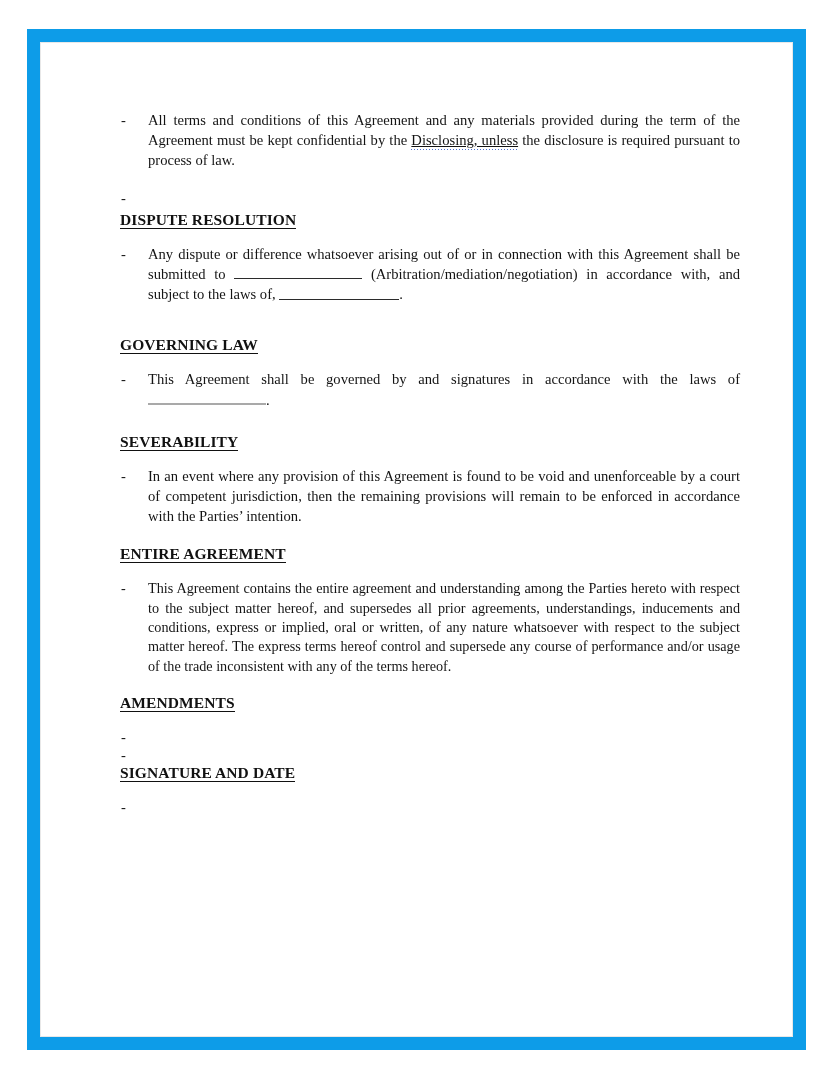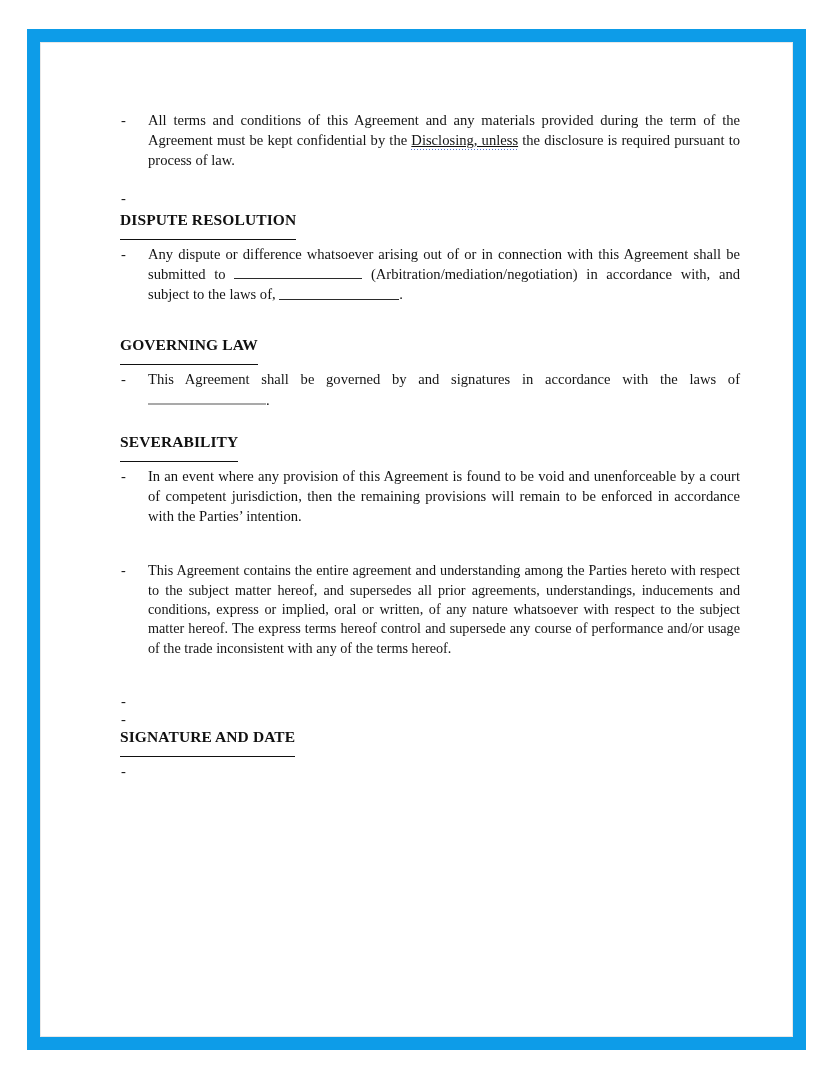--- a/index.html
+++ b/index.html
@@ -47,21 +47,21 @@
   .section-heading {
     font-size: 15.5px;
     font-weight: bold;
     color: #111111;
     letter-spacing: 0.1px;
     margin: 0;
     padding: 0;
   }
   .section-heading span {
     border-bottom: 1.6px solid #111111;
-    padding-bottom: 11px;
+    padding-bottom: 0;
   }
 
   
   .bullet-item {
     position: relative;
     padding-left: 28px;
     font-size: 14.6px;
     line-height: 1.37;
     color: #141414;
     text-align: justify;
@@ -158,29 +158,35 @@
       </div>
 
       <div class="sp-16"></div>
 
       <div class="bullet-item">
         <span class="dash">-</span><span>In an event where any provision of this Agreement is found to be void and unenforceable by a court of competent jurisdiction, then the remaining provisions will remain to be enforced in accordance with the Parties’ intention.</span>
       </div>
 
       <div class="sp-18"></div>
 
+      <div class="section-heading">
+        <span>ENTIRE AGREEMENT</span>
+      </div>
 
       <div class="sp-16"></div>
 
       <div class="bullet-item narrow-lead">
         <span class="dash">-</span><span>This Agreement contains the entire agreement and understanding among the Parties hereto with respect to the subject matter hereof, and supersedes all prior agreements, understandings, inducements and conditions, express or implied, oral or written, of any nature whatsoever with respect to the subject matter hereof. The express terms hereof control and supersede any course of performance and/or usage of the trade inconsistent with any of the terms hereof.</span>
       </div>
 
       <div class="sp-18"></div>
 
+      <div class="section-heading">
+        <span>AMENDMENTS</span>
+      </div>
 
       <div class="sp-16"></div>
 
       <div class="bullet-item">
         <span class="dash">-</span>
       </div>
 
       <div class="sp-18"></div>
 
       <div class="bullet-item">

